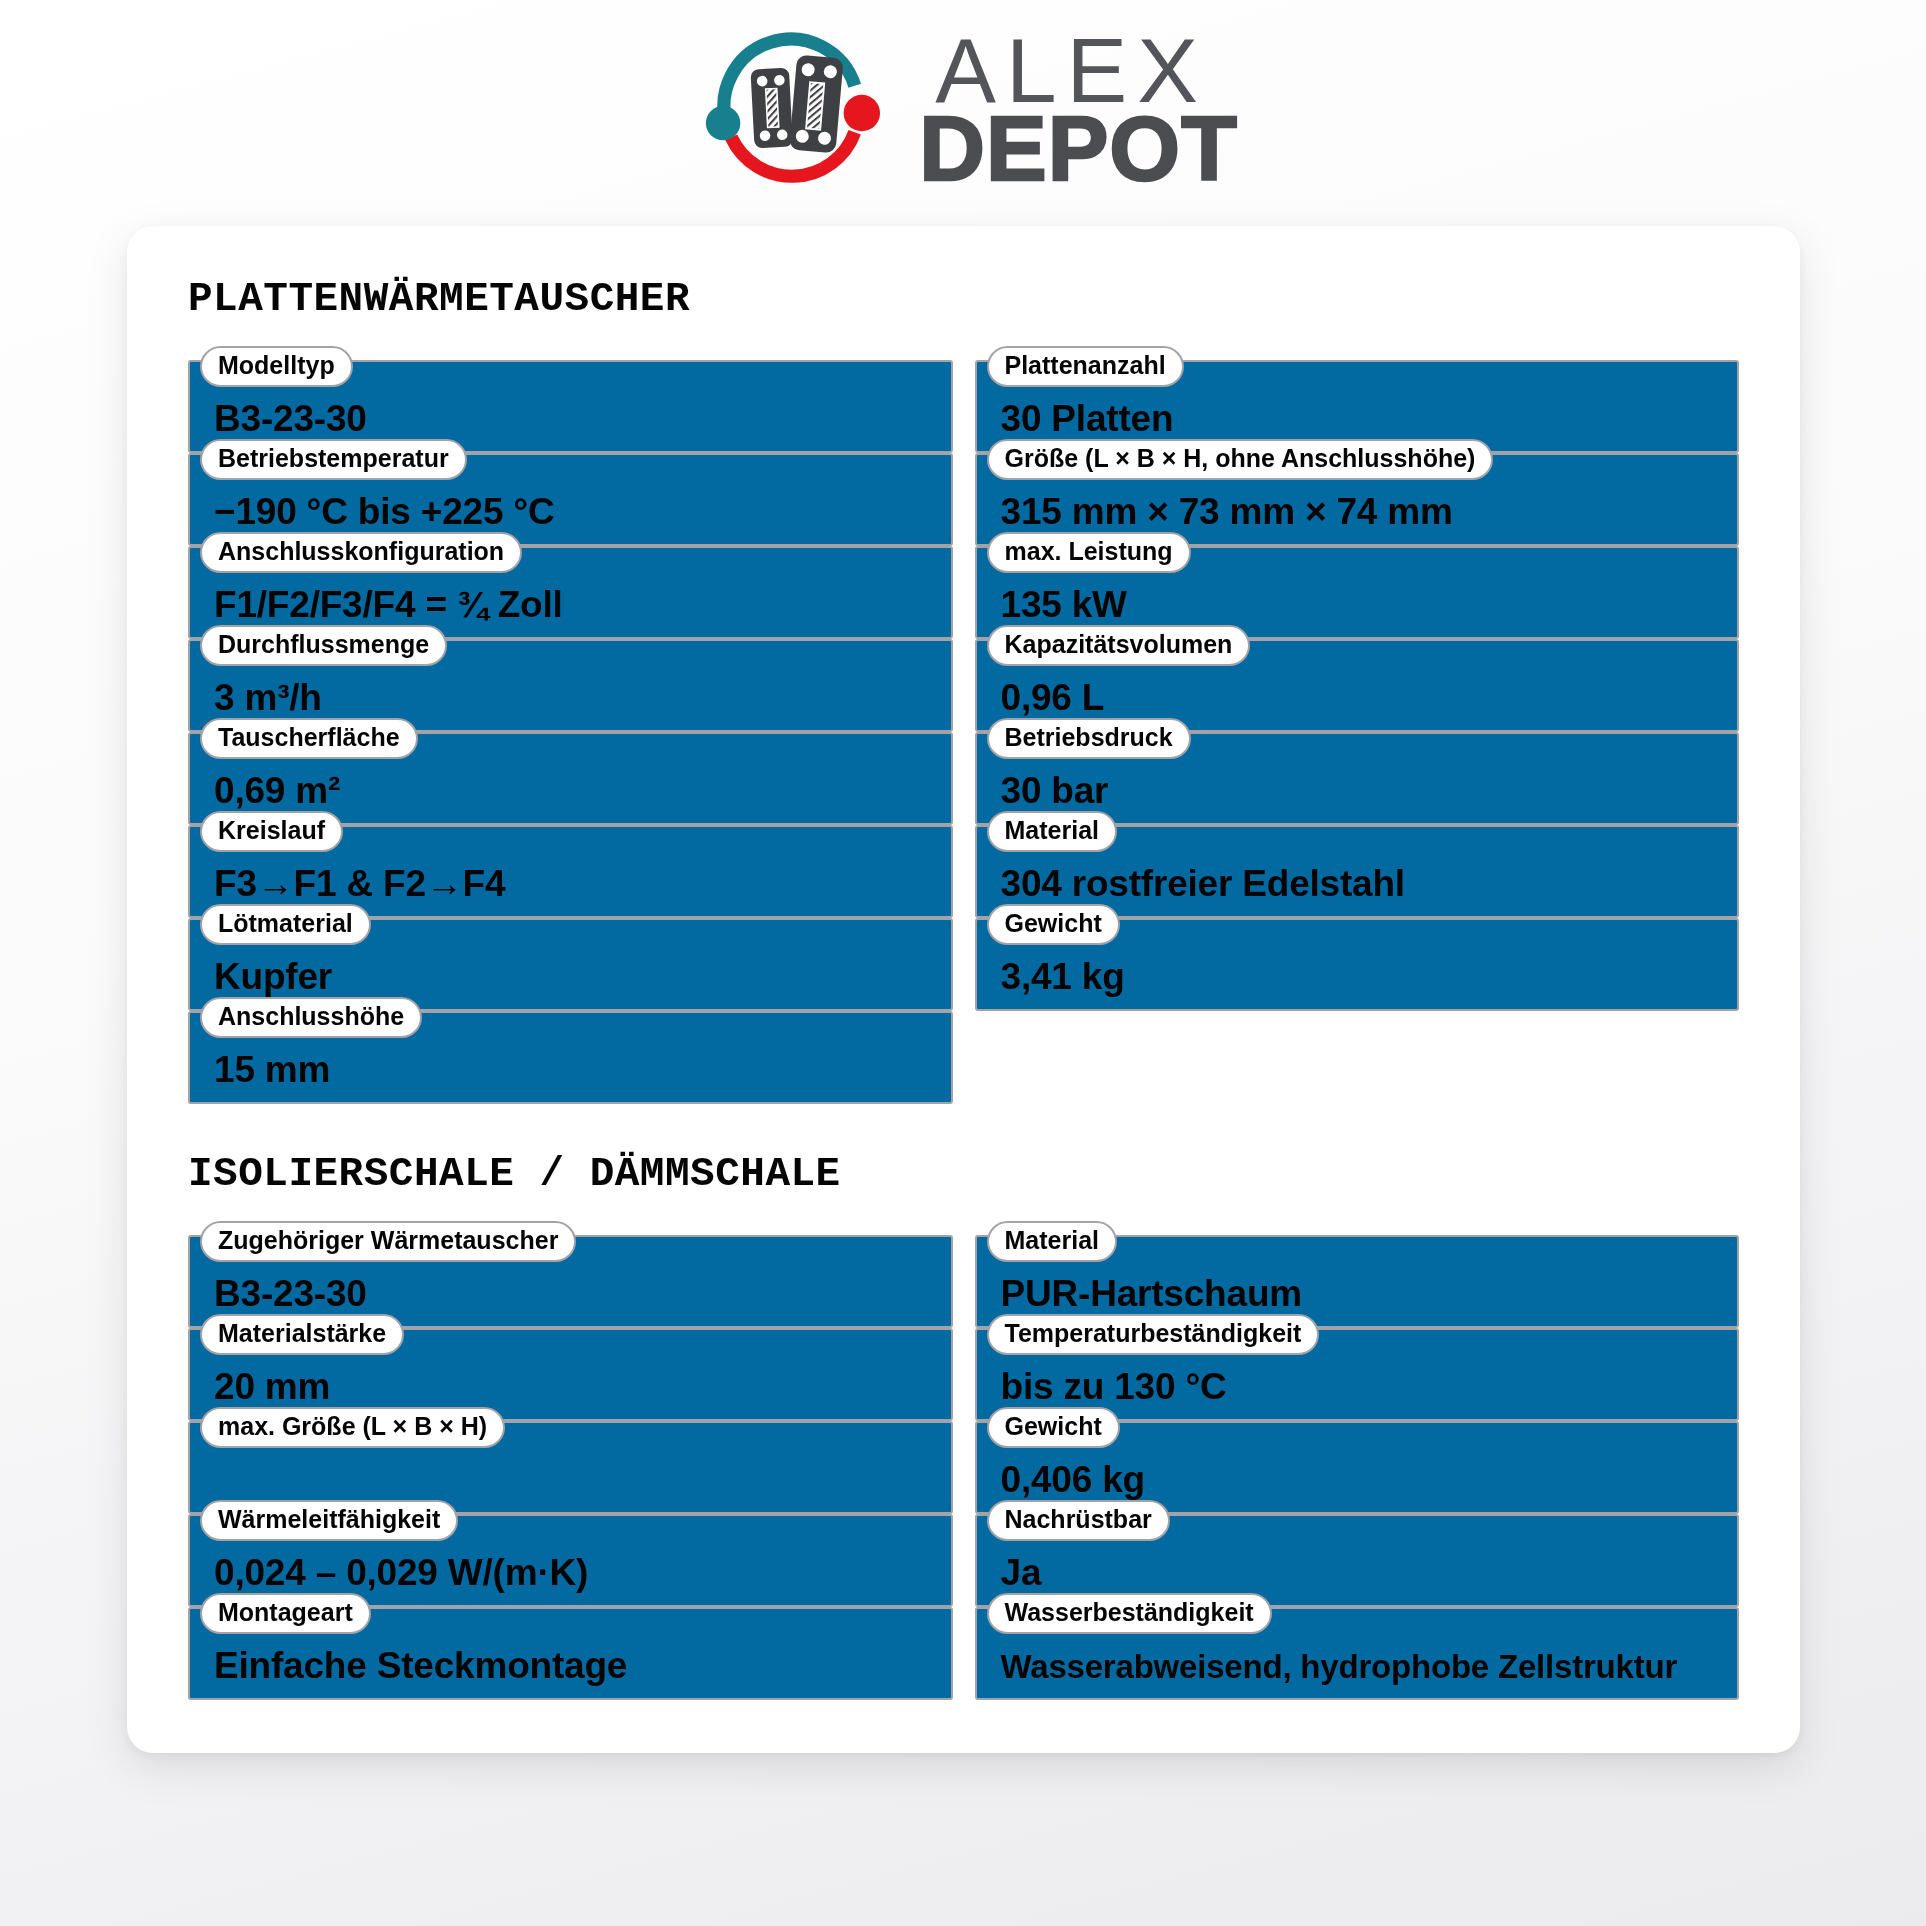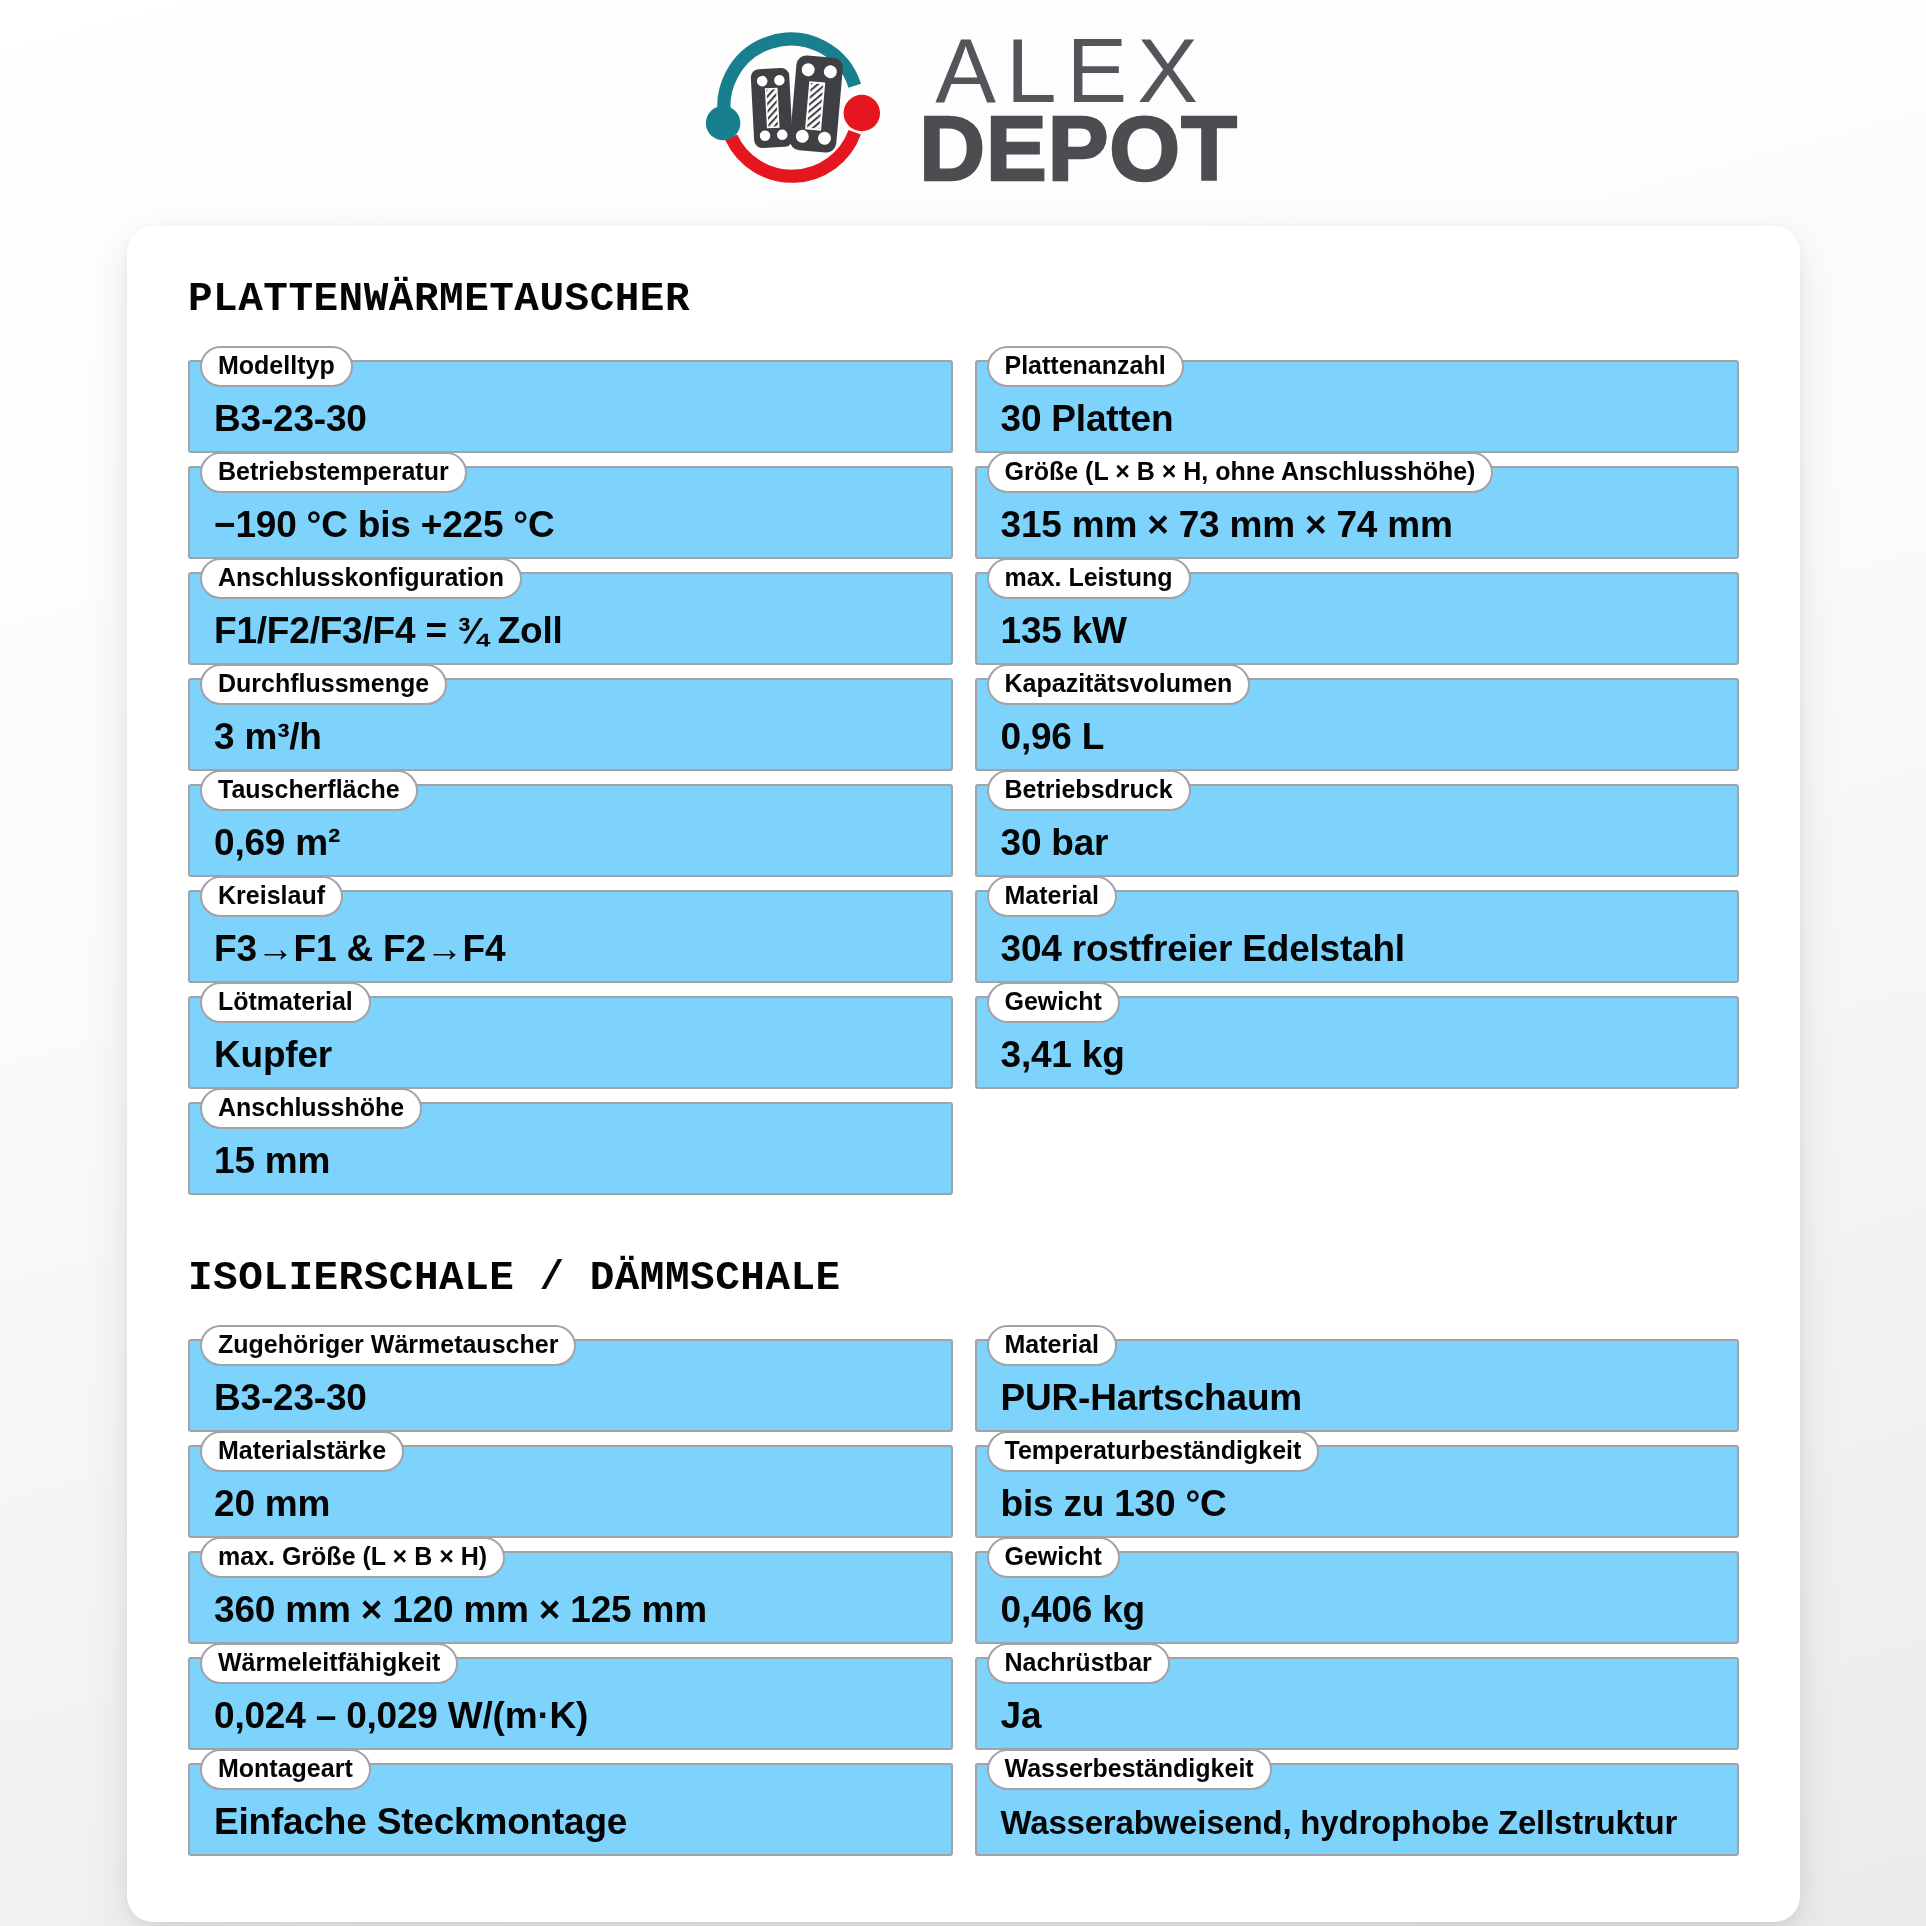--- a/index.html
+++ b/index.html
@@ -34,24 +34,24 @@
   .sec-title{
     margin:0 0 40px 0;font-size:41px;line-height:1;
     font-weight:700;color:#050505;letter-spacing:0.5px;font-family:Liberation Mono, monospace;
   }
   .sec2{margin-top:50px;}
   .grid{display:grid;grid-template-columns:1fr 1fr;column-gap:22px;align-items:start;}
   .col{display:flex;flex-direction:column;}
   
   .box{
     position:relative;box-sizing:border-box;
-    height:93px;margin-bottom:13px;
+    height:93px;
     border:2px solid #a2a2a7;border-radius:3px;
     padding:37px 24px 0;
-    background:#7dd3fc;
+    background:#0369a1;
   }
   .pill{
     position:absolute;top:-16px;left:10px;
     background:#fff;border:2px solid #a2a2a7;border-radius:40px;
     padding:3px 16px 5px;
     font-size:25px;line-height:1.15;font-weight:700;color:#050505;
     white-space:nowrap;
   }
   .value{
     font-size:37px;line-height:1.1;font-weight:700;color:#050505;
@@ -178,21 +178,20 @@
         <div class="box">
           <span class="pill">Zugehöriger Wärmetauscher</span>
           <div class="value">B3-23-30</div>
         </div>
         <div class="box">
           <span class="pill">Materialstärke</span>
           <div class="value">20 mm</div>
         </div>
         <div class="box">
           <span class="pill">max. Größe (L × B × H)</span>
-          <div class="value">360 mm × 120 mm × 125 mm</div>
         </div>
         <div class="box">
           <span class="pill">Wärmeleitfähigkeit</span>
           <div class="value">0,024 – 0,029 W/(m·K)</div>
         </div>
         <div class="box">
           <span class="pill">Montageart</span>
           <div class="value">Einfache Steckmontage</div>
         </div>
       </div>

